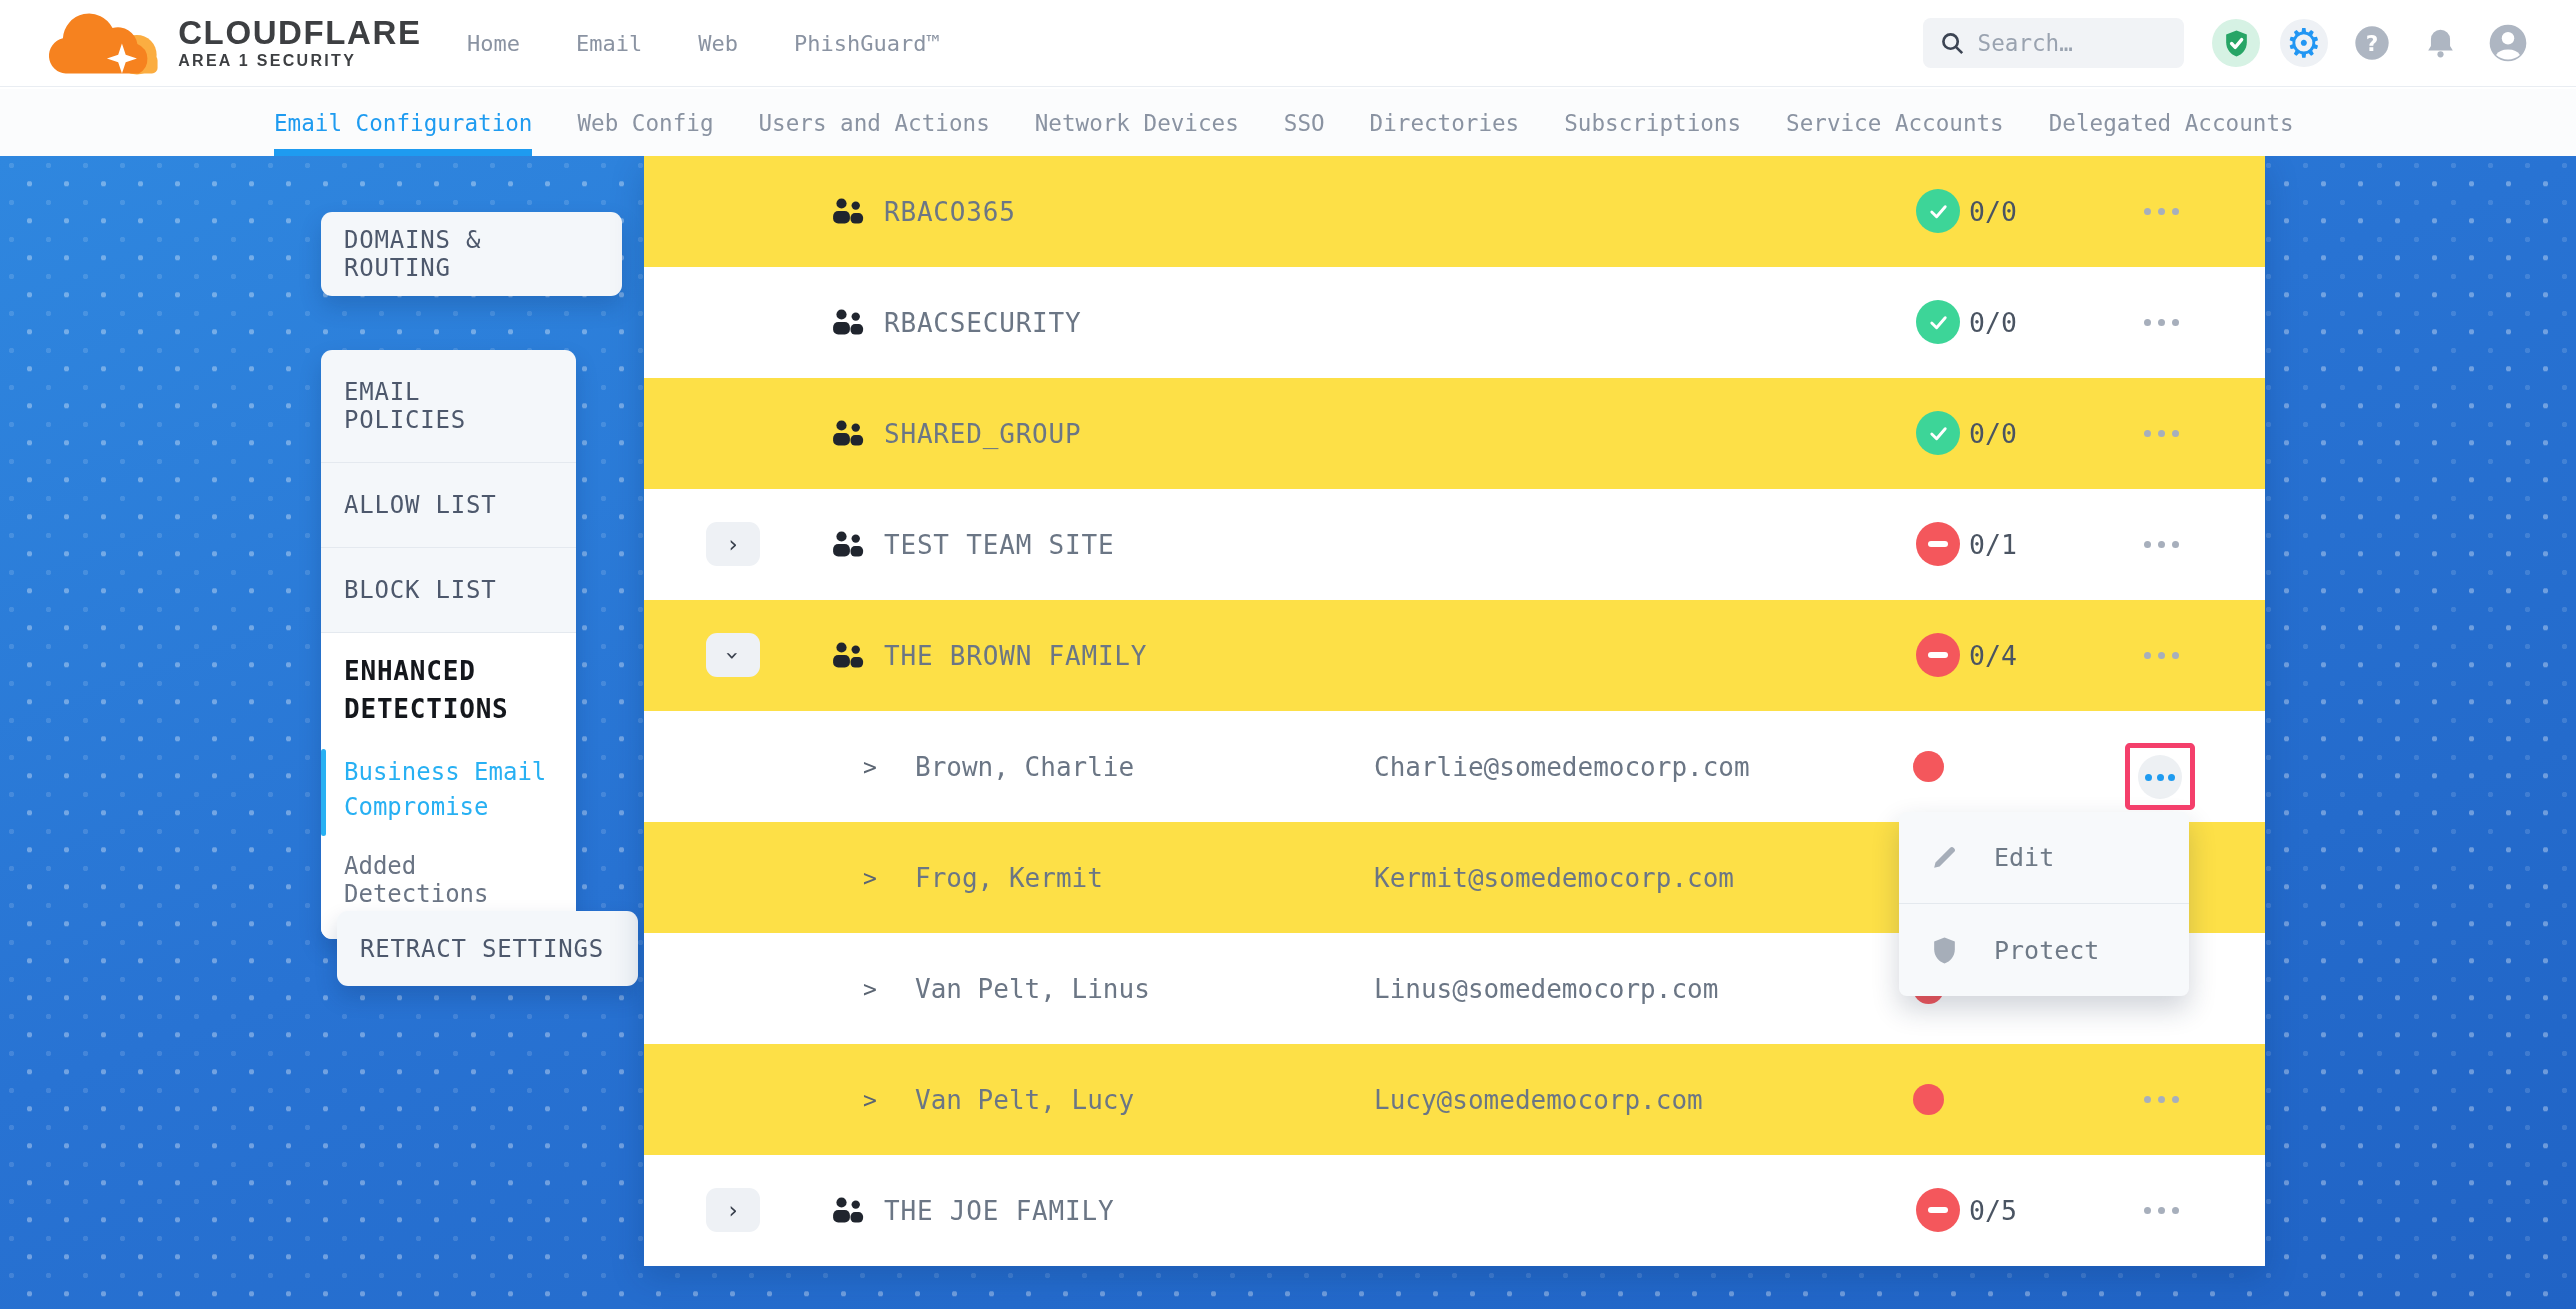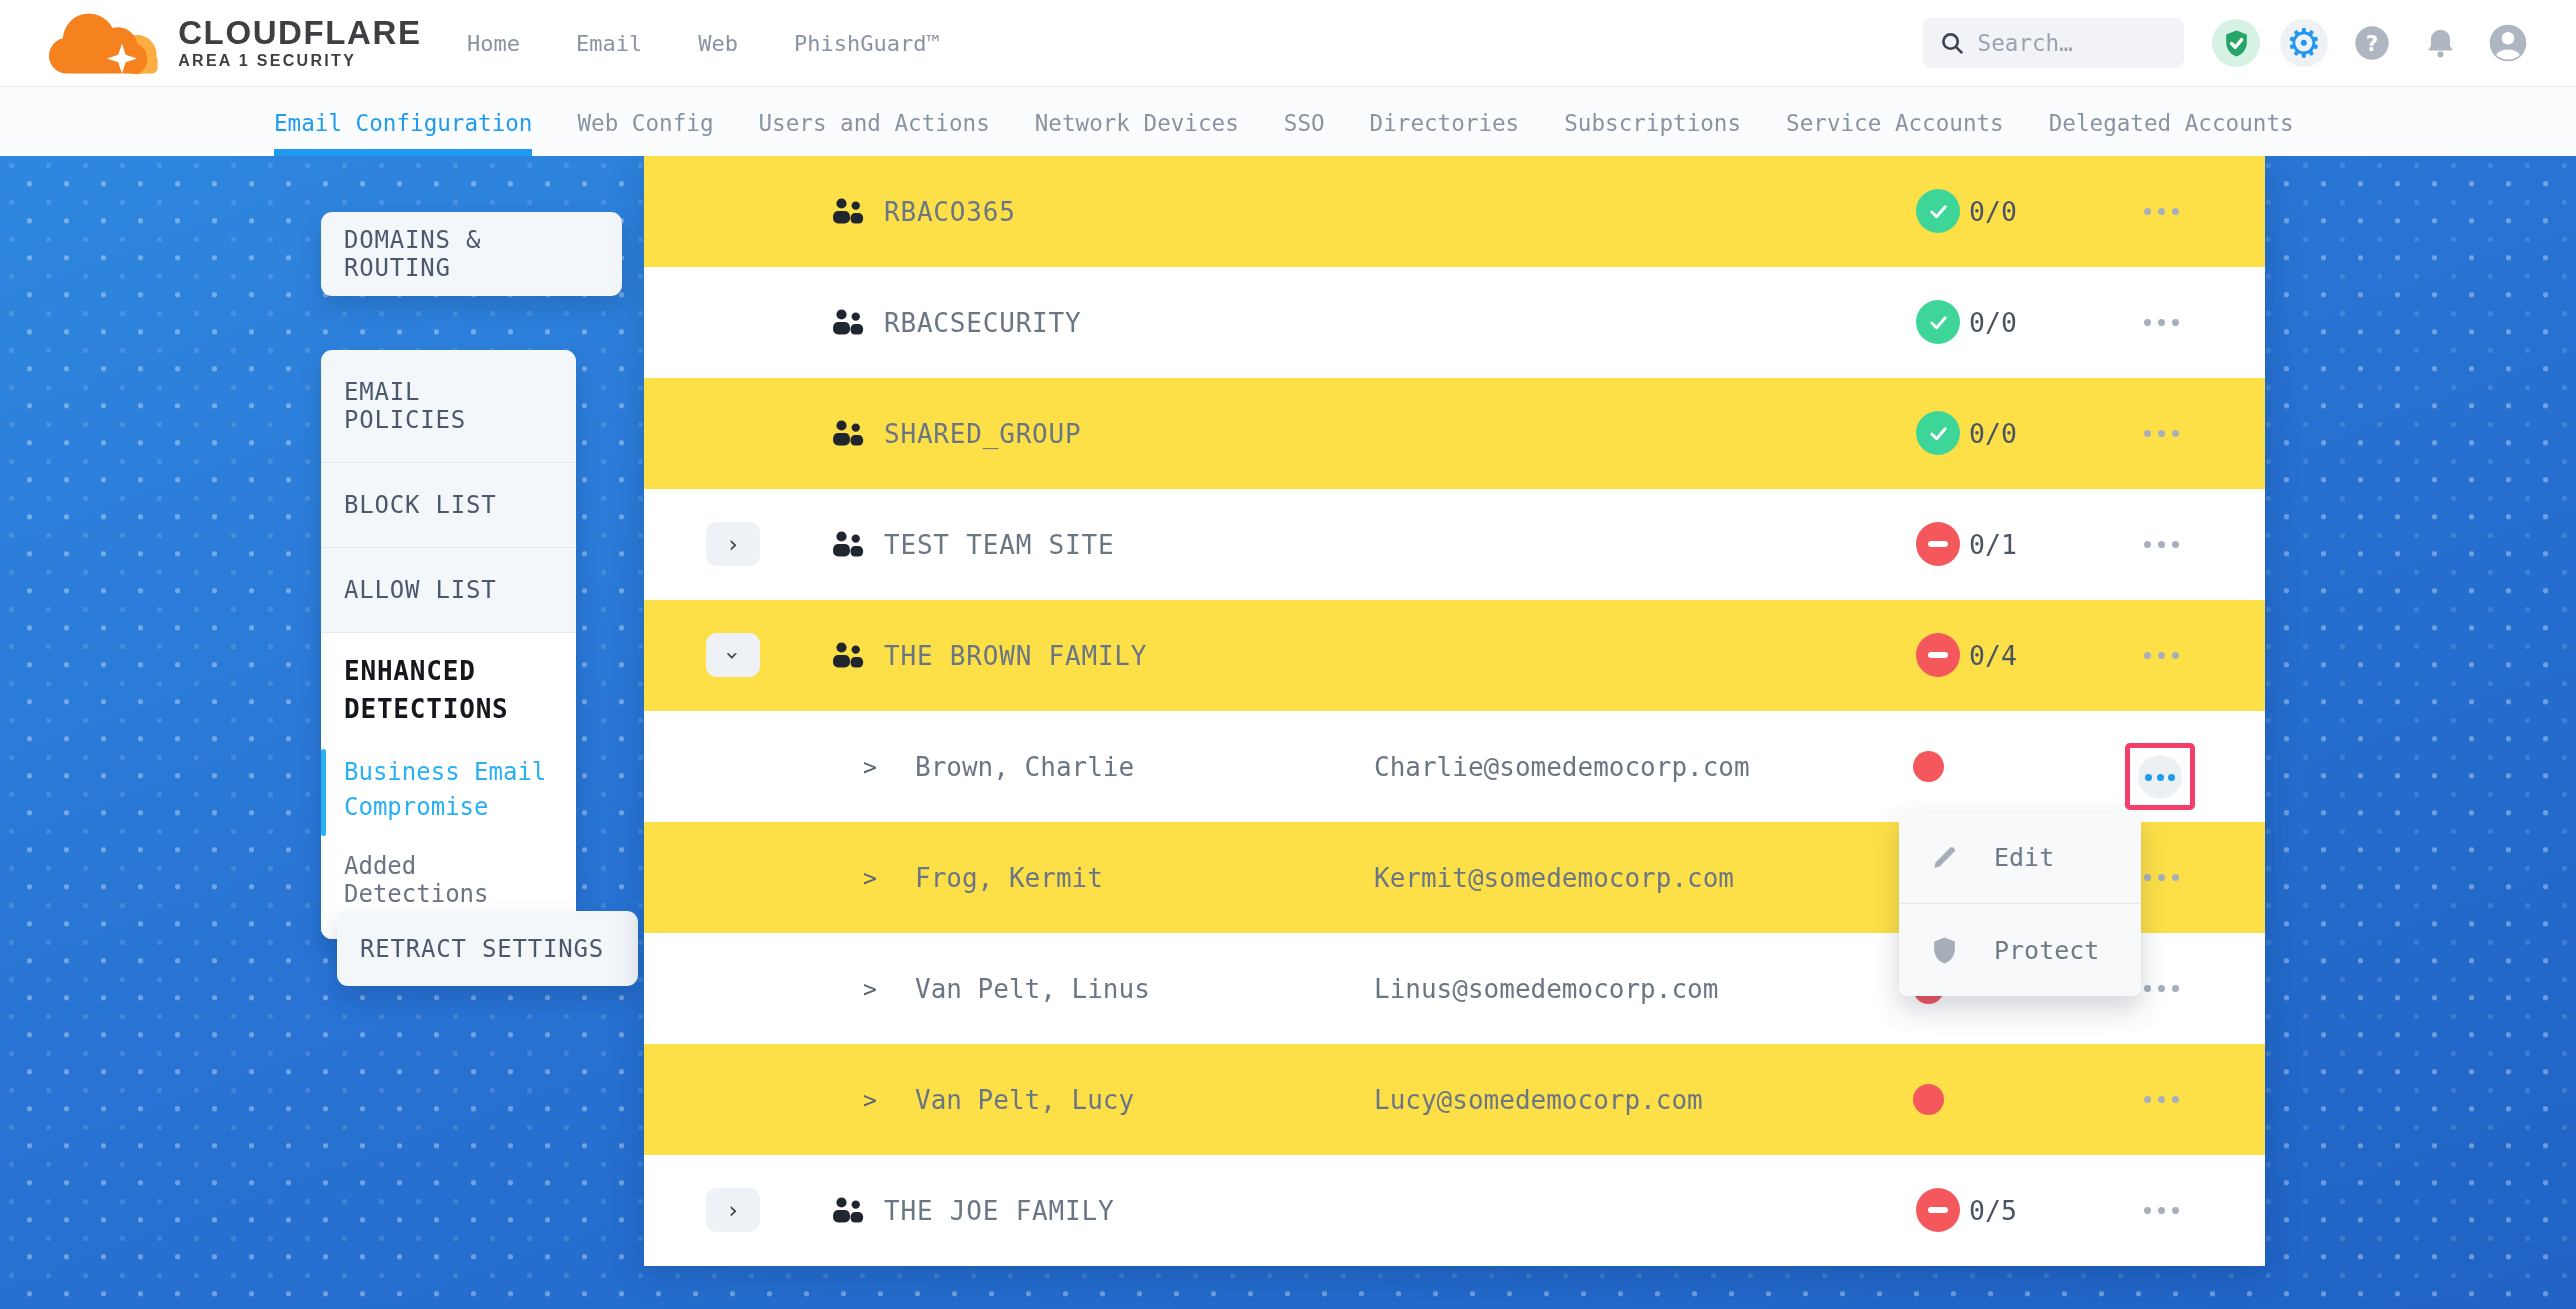--- a/index.html
+++ b/index.html
@@ -118,21 +118,21 @@
   }
   .dots i{ width:7.8px; height:7.8px; border-radius:50%; background:#a7afbc; }
   .dots.hl{ background:#edf0f3; border-radius:50%; width:44px; height:44px; left:1494px; top:44px; gap:4.7px;}
   .dots.hl i{ width:7px; height:7px; background:#1e9bf0; }
   .annotation{
     position:absolute; left:1481px; top:32px; width:70px; height:67px;
     border:5.4px solid #f43f6b; border-radius:4.7px; z-index:60; pointer-events:none;
   }
   
   .menu{
-    position:absolute; left:1255px; top:101px; width:242px; background:#f7f9fb;
+    position:absolute; left:1255px; top:101px; width:290px; background:#f7f9fb;
     border-radius:7.8px; box-shadow:0 12.5px 28px rgba(25,40,70,.20); z-index:50; overflow:hidden;
   }
   .menu-item{
     display:flex; align-items:center; height:92px; padding-left:30px; gap:34px;
     background:none; border:none; cursor:pointer; width:100%; font-family:inherit;
     font-size:25px; color:#6f7a87; border-bottom:1.6px solid #e4e9ee;
   }
   .menu-item:last-child{ border-bottom:none; }
   .menu-item svg{ width:31px; height:31px; }
 </style>
@@ -213,22 +213,22 @@
   </div>
 
   <div class="content">
 
     <div class="sidebar">
       <div class="side-card card-domains">
         <button class="side-item flat">DOMAINS &amp; ROUTING</button>
       </div>
       <div class="side-card card-policies">
         <button class="side-item">EMAIL POLICIES</button>
+        <button class="side-item">ALLOW LIST</button>
         <button class="side-item">BLOCK LIST</button>
-        <button class="side-item">ALLOW LIST</button>
         <div class="enhanced-section">
           <div class="enhanced-title">ENHANCED DETECTIONS</div>
           <button class="bec-link">
             <span class="bec-bar"></span>
             <span>Business Email Compromise</span>
           </button>
           <button class="added-link">Added Detections</button>
         </div>
       </div>
       <div class="side-card card-retract">

